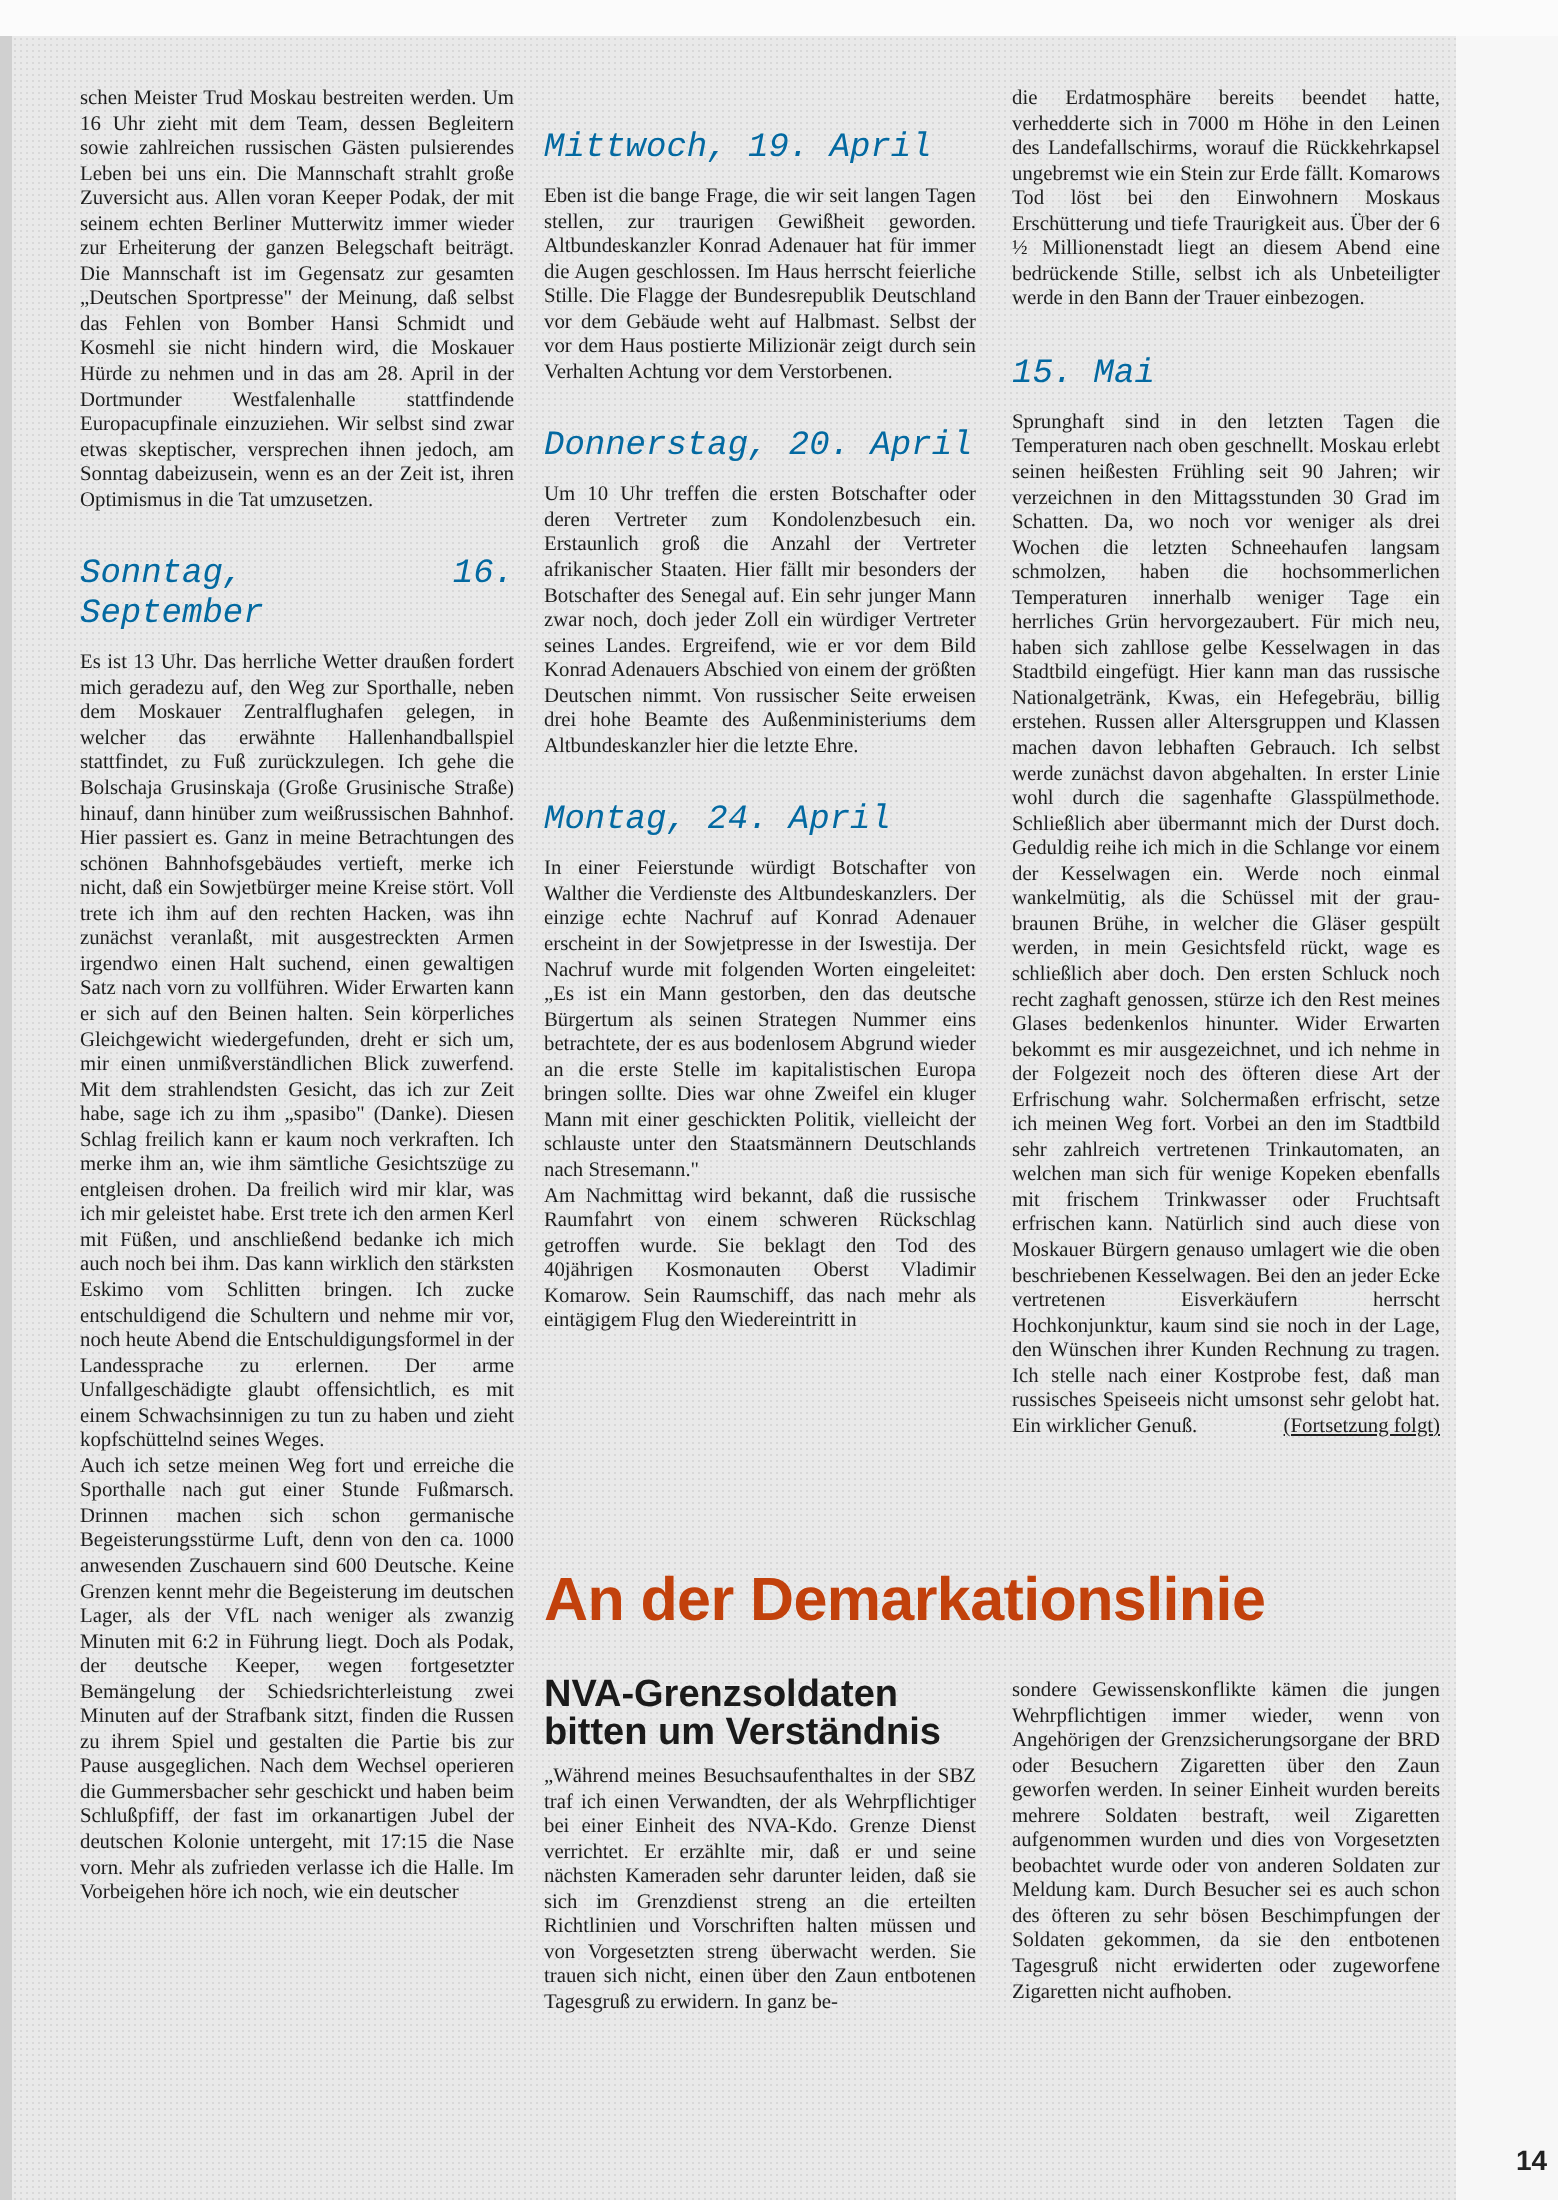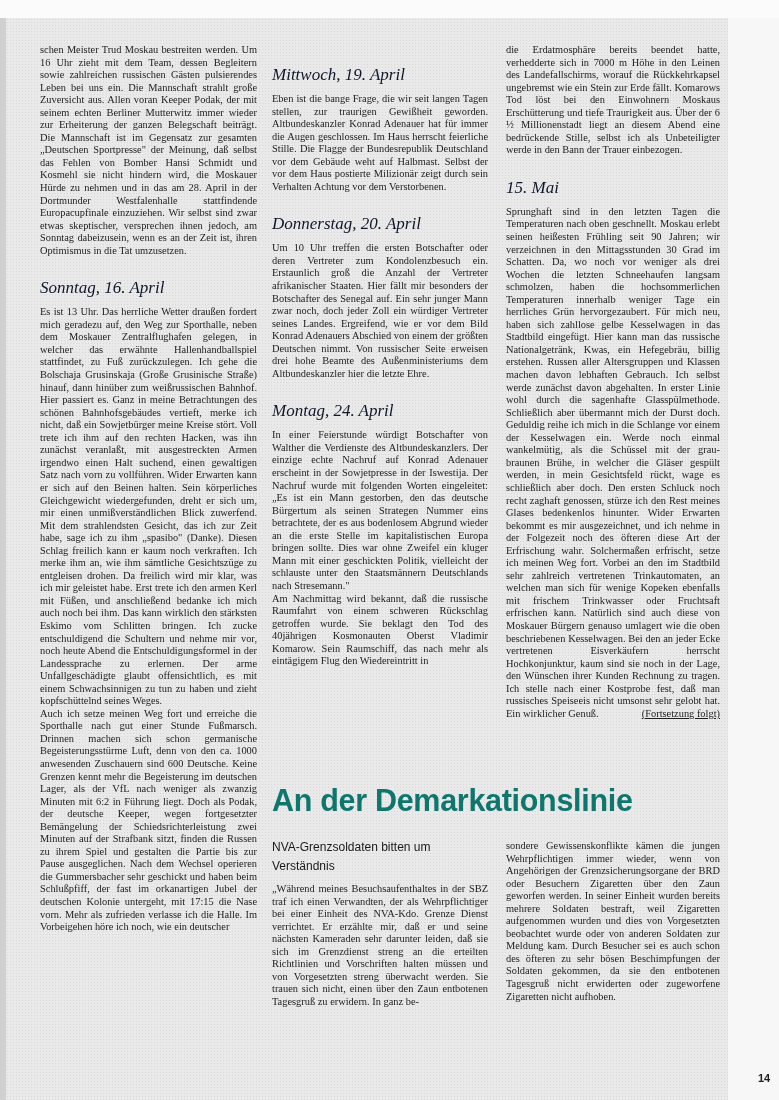--- a/index.html
+++ b/index.html
@@ -7,42 +7,42 @@
   .top-strip{position:absolute;left:0;top:0;width:779px;height:18px;background:#fbfbfb;}
   .page{position:absolute;left:6px;top:18px;width:722px;height:1082px;background:#e9e9e9;
         background-image:radial-gradient(#d8d8d8 0.6px, transparent 0.7px);background-size:3px 3px;}
   .left-edge{position:absolute;left:0;top:18px;width:6px;height:1082px;background:#d0d0d0;}
   .right-gutter{position:absolute;left:728px;top:18px;width:51px;height:1082px;background:#f7f7f7;}
   .col{position:absolute;font-family:"Liberation Serif","DejaVu Serif",serif;font-size:10.4px;line-height:12.55px;color:#1d1d1d;text-align:justify;}
   .col p{margin:0;hyphens:manual;}
   .col1{left:40px;top:44px;width:217px;}
   .col2{left:272px;top:44px;width:216px;}
   .col3{left:506px;top:44px;width:214px;}
-  .dateline{font-family:Liberation Serif, serif;font-style:italic;font-size:17px;line-height:20px;color:#0f172a;margin:0;font-weight:normal;}
+  .dateline{font-family:Liberation Mono, monospace;font-style:italic;font-size:17px;line-height:20px;color:#0369a1;margin:0;font-weight:normal;}
   .gap{height:21px;}
   .gap-s{height:8px;}
-  .headline{position:absolute;left:272px;top:783px;font-family:"Liberation Sans","DejaVu Sans",sans-serif;font-weight:bold;font-size:30.5px;line-height:34px;color:#0f766e;letter-spacing:-0.3px;margin:0;}
-  .subhead{font-family:"Liberation Sans","DejaVu Sans",sans-serif;font-weight:normal;font-size:12px;line-height:19px;color:#1a1a1a;margin:0 0 7px 0;text-align:left;}
+  .headline{position:absolute;left:272px;top:783px;font-family:"Liberation Sans","DejaVu Sans",sans-serif;font-weight:bold;font-size:30.5px;line-height:34px;color:#c2410c;letter-spacing:-0.3px;margin:0;}
+  .subhead{font-family:"Liberation Sans","DejaVu Sans",sans-serif;font-weight:bold;font-size:19px;line-height:19px;color:#1a1a1a;margin:0 0 7px 0;text-align:left;}
   .col4{left:272px;top:838px;width:216px;}
   .col5{left:506px;top:840px;width:214px;}
-  .pagenum{position:absolute;left:758px;top:1072px;font-family:"Liberation Sans","DejaVu Sans",sans-serif;font-weight:bold;font-size:11px;color:#222;}
+  .pagenum{position:absolute;left:758px;top:1072px;font-family:"Liberation Sans","DejaVu Sans",sans-serif;font-weight:bold;font-size:14px;color:#222;}
   .fort{float:right;text-decoration:underline;}
 </style>
 </head>
 <body>
 
 <div class="top-strip"></div>
 <div class="left-edge"></div>
 <div class="page"></div>
 <div class="right-gutter"></div>
 
 <div class="col col1">
   <p>schen Meister Trud Moskau bestreiten werden. Um 16 Uhr zieht mit dem Team, dessen Begleitern sowie zahlreichen russischen Gästen pulsierendes Leben bei uns ein. Die Mannschaft strahlt große Zuversicht aus. Allen voran Keeper Podak, der mit seinem echten Berliner Mutterwitz immer wieder zur Erheiterung der ganzen Belegschaft beiträgt. Die Mannschaft ist im Gegensatz zur gesamten „Deutschen Sportpresse" der Meinung, daß selbst das Fehlen von Bomber Hansi Schmidt und Kosmehl sie nicht hindern wird, die Moskauer Hürde zu nehmen und in das am 28. April in der Dortmunder Westfalenhalle stattfindende Europacupfinale einzuziehen. Wir selbst sind zwar etwas skeptischer, versprechen ihnen jedoch, am Sonntag dabeizusein, wenn es an der Zeit ist, ihren Optimismus in die Tat umzusetzen.</p>
   <div class="gap"></div>
-  <h3 class="dateline">Sonntag, 16. April</h3>
+  <h3 class="dateline">Sonntag, 16. September</h3>
   <div class="gap-s"></div>
   <p>Es ist 13 Uhr. Das herrliche Wetter draußen fordert mich geradezu auf, den Weg zur Sporthalle, neben dem Moskauer Zentralflughafen gelegen, in welcher das erwähnte Hallenhandballspiel stattfindet, zu Fuß zurückzulegen. Ich gehe die Bolschaja Grusinskaja (Große Grusinische Straße) hinauf, dann hinüber zum weißrussischen Bahnhof. Hier passiert es. Ganz in meine Betrachtungen des schönen Bahnhofsgebäudes vertieft, merke ich nicht, daß ein Sowjetbürger meine Kreise stört. Voll trete ich ihm auf den rechten Hacken, was ihn zunächst veranlaßt, mit ausgestreckten Armen irgendwo einen Halt suchend, einen gewaltigen Satz nach vorn zu vollführen. Wider Erwarten kann er sich auf den Beinen halten. Sein körperliches Gleichgewicht wiedergefunden, dreht er sich um, mir einen unmißverständlichen Blick zuwerfend. Mit dem strahlendsten Gesicht, das ich zur Zeit habe, sage ich zu ihm „spasibo" (Danke). Diesen Schlag freilich kann er kaum noch verkraften. Ich merke ihm an, wie ihm sämtliche Gesichtszüge zu entgleisen drohen. Da freilich wird mir klar, was ich mir geleistet habe. Erst trete ich den armen Kerl mit Füßen, und anschließend bedanke ich mich auch noch bei ihm. Das kann wirklich den stärksten Eskimo vom Schlitten bringen. Ich zucke entschuldigend die Schultern und nehme mir vor, noch heute Abend die Entschuldigungsformel in der Landessprache zu erlernen. Der arme Unfallgeschädigte glaubt offensichtlich, es mit einem Schwachsinnigen zu tun zu haben und zieht kopfschüttelnd seines Weges.</p>
   <p>Auch ich setze meinen Weg fort und erreiche die Sporthalle nach gut einer Stunde Fußmarsch. Drinnen machen sich schon germanische Begeisterungsstürme Luft, denn von den ca. 1000 anwesenden Zuschauern sind 600 Deutsche. Keine Grenzen kennt mehr die Begeisterung im deutschen Lager, als der VfL nach weniger als zwanzig Minuten mit 6:2 in Führung liegt. Doch als Podak, der deutsche Keeper, wegen fortgesetzter Bemängelung der Schiedsrichterleistung zwei Minuten auf der Strafbank sitzt, finden die Russen zu ihrem Spiel und gestalten die Partie bis zur Pause ausgeglichen. Nach dem Wechsel operieren die Gummersbacher sehr geschickt und haben beim Schlußpfiff, der fast im orkanartigen Jubel der deutschen Kolonie untergeht, mit 17:15 die Nase vorn. Mehr als zufrieden verlasse ich die Halle. Im Vorbeigehen höre ich noch, wie ein deutscher</p>
 </div>
 
 <div class="col col2">
   <div class="gap"></div>
   <h3 class="dateline">Mittwoch, 19. April</h3>
   <div class="gap-s"></div>
   <p>Eben ist die bange Frage, die wir seit langen Tagen stellen, zur traurigen Gewißheit geworden. Altbundeskanzler Konrad Adenauer hat für immer die Augen geschlossen. Im Haus herrscht feierliche Stille. Die Flagge der Bundesrepublik Deutschland vor dem Gebäude weht auf Halbmast. Selbst der vor dem Haus postierte Milizionär zeigt durch sein Verhalten Achtung vor dem Verstorbenen.</p>

